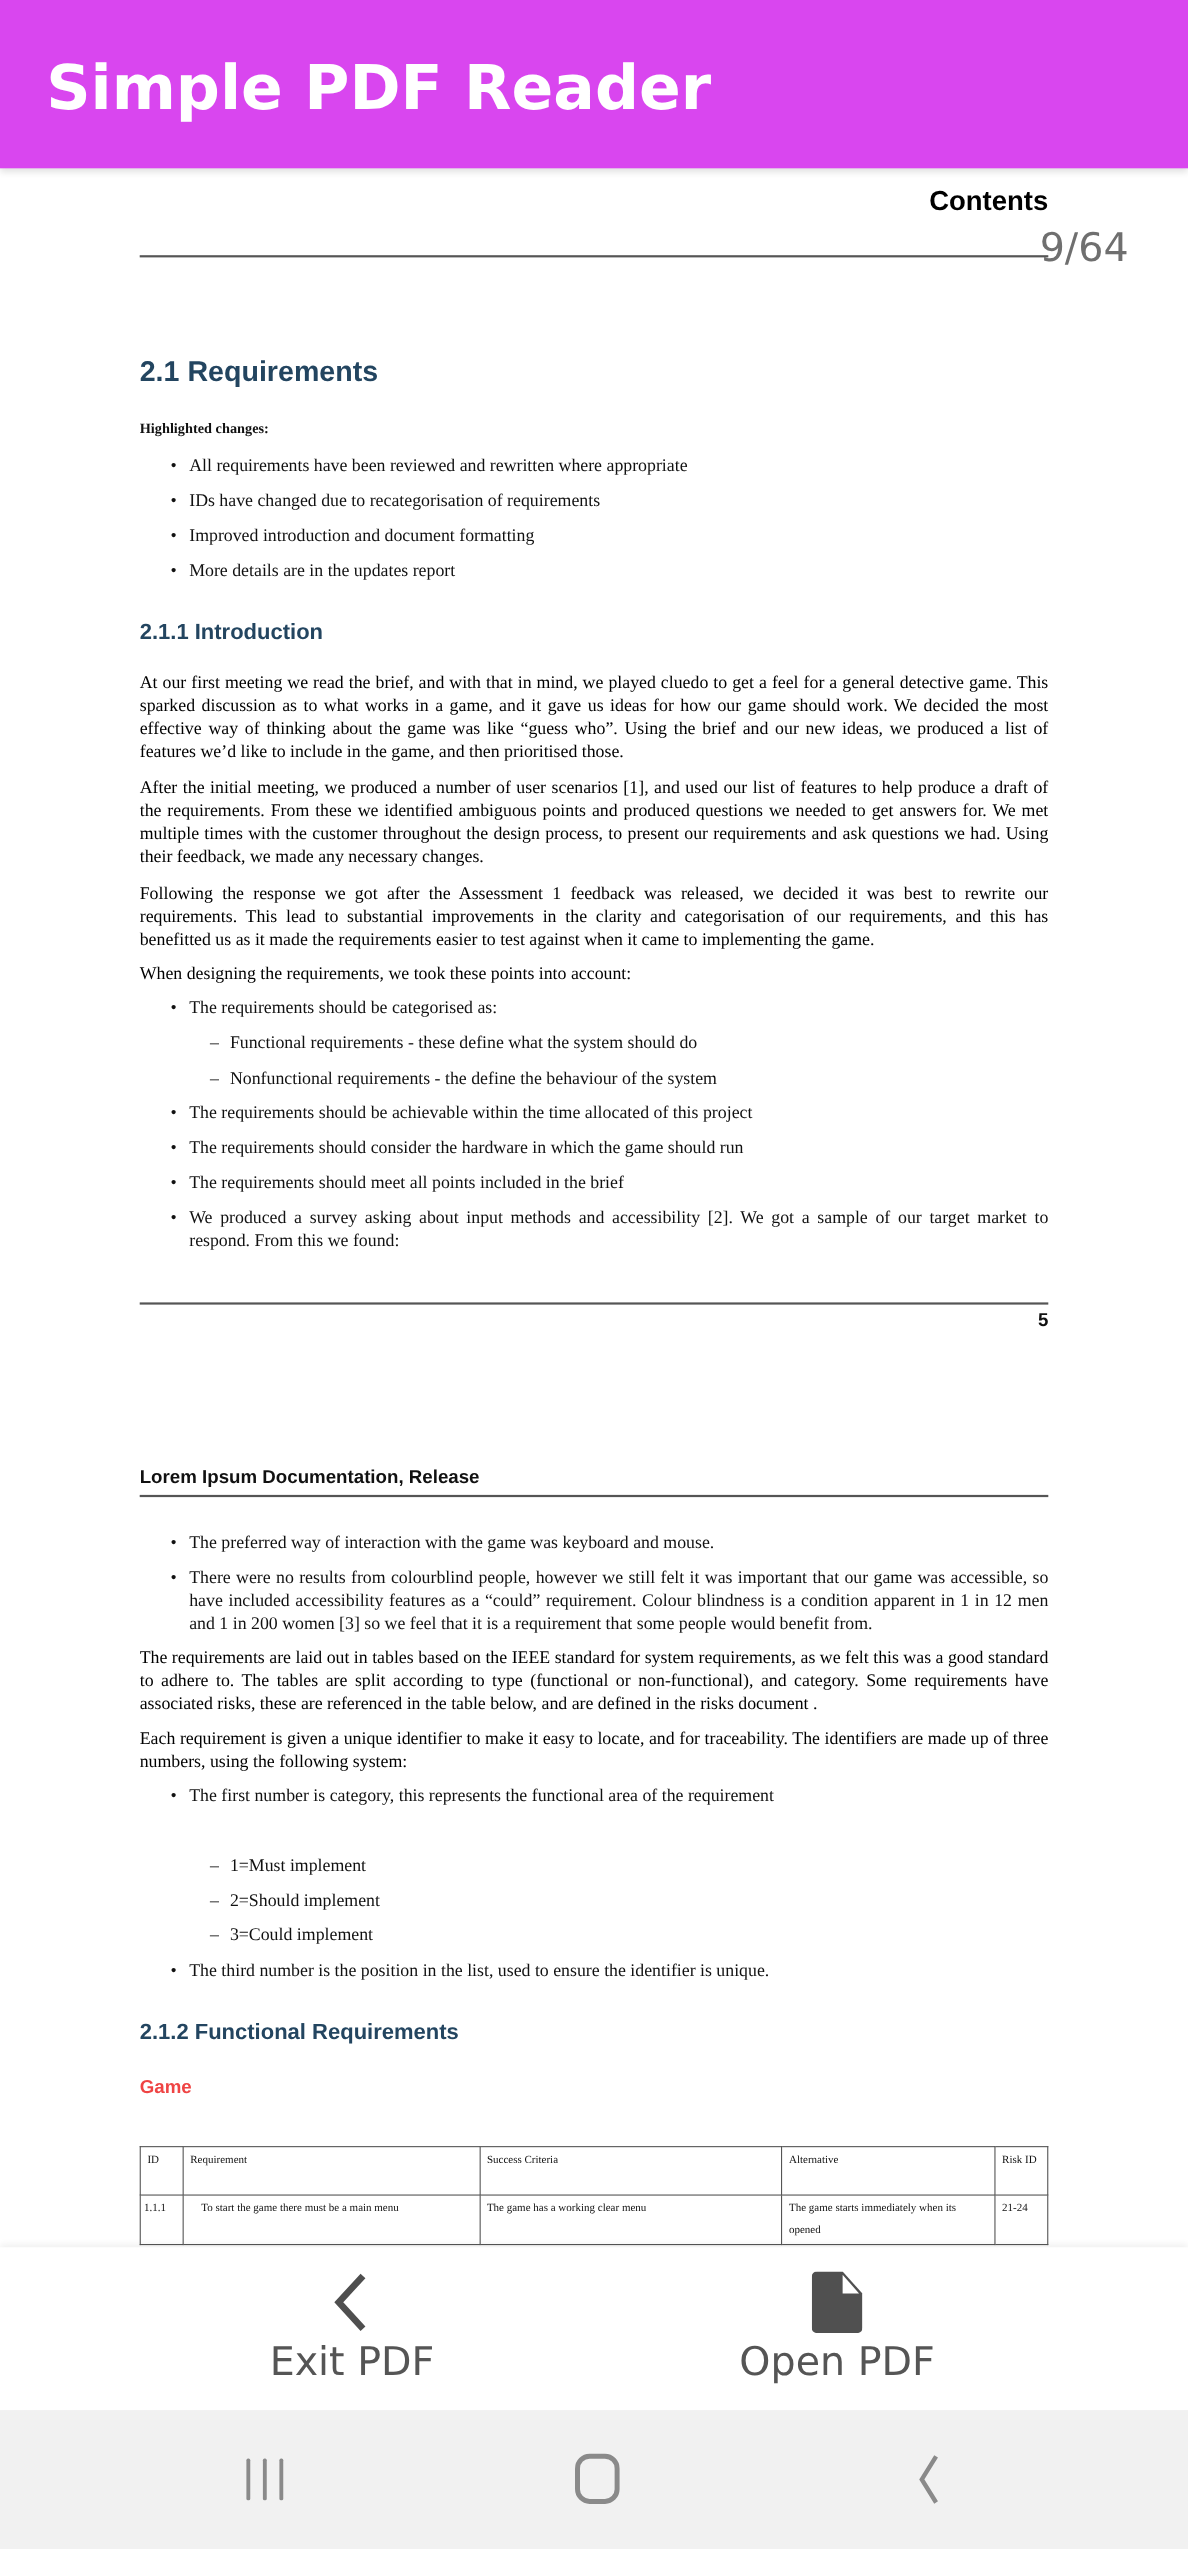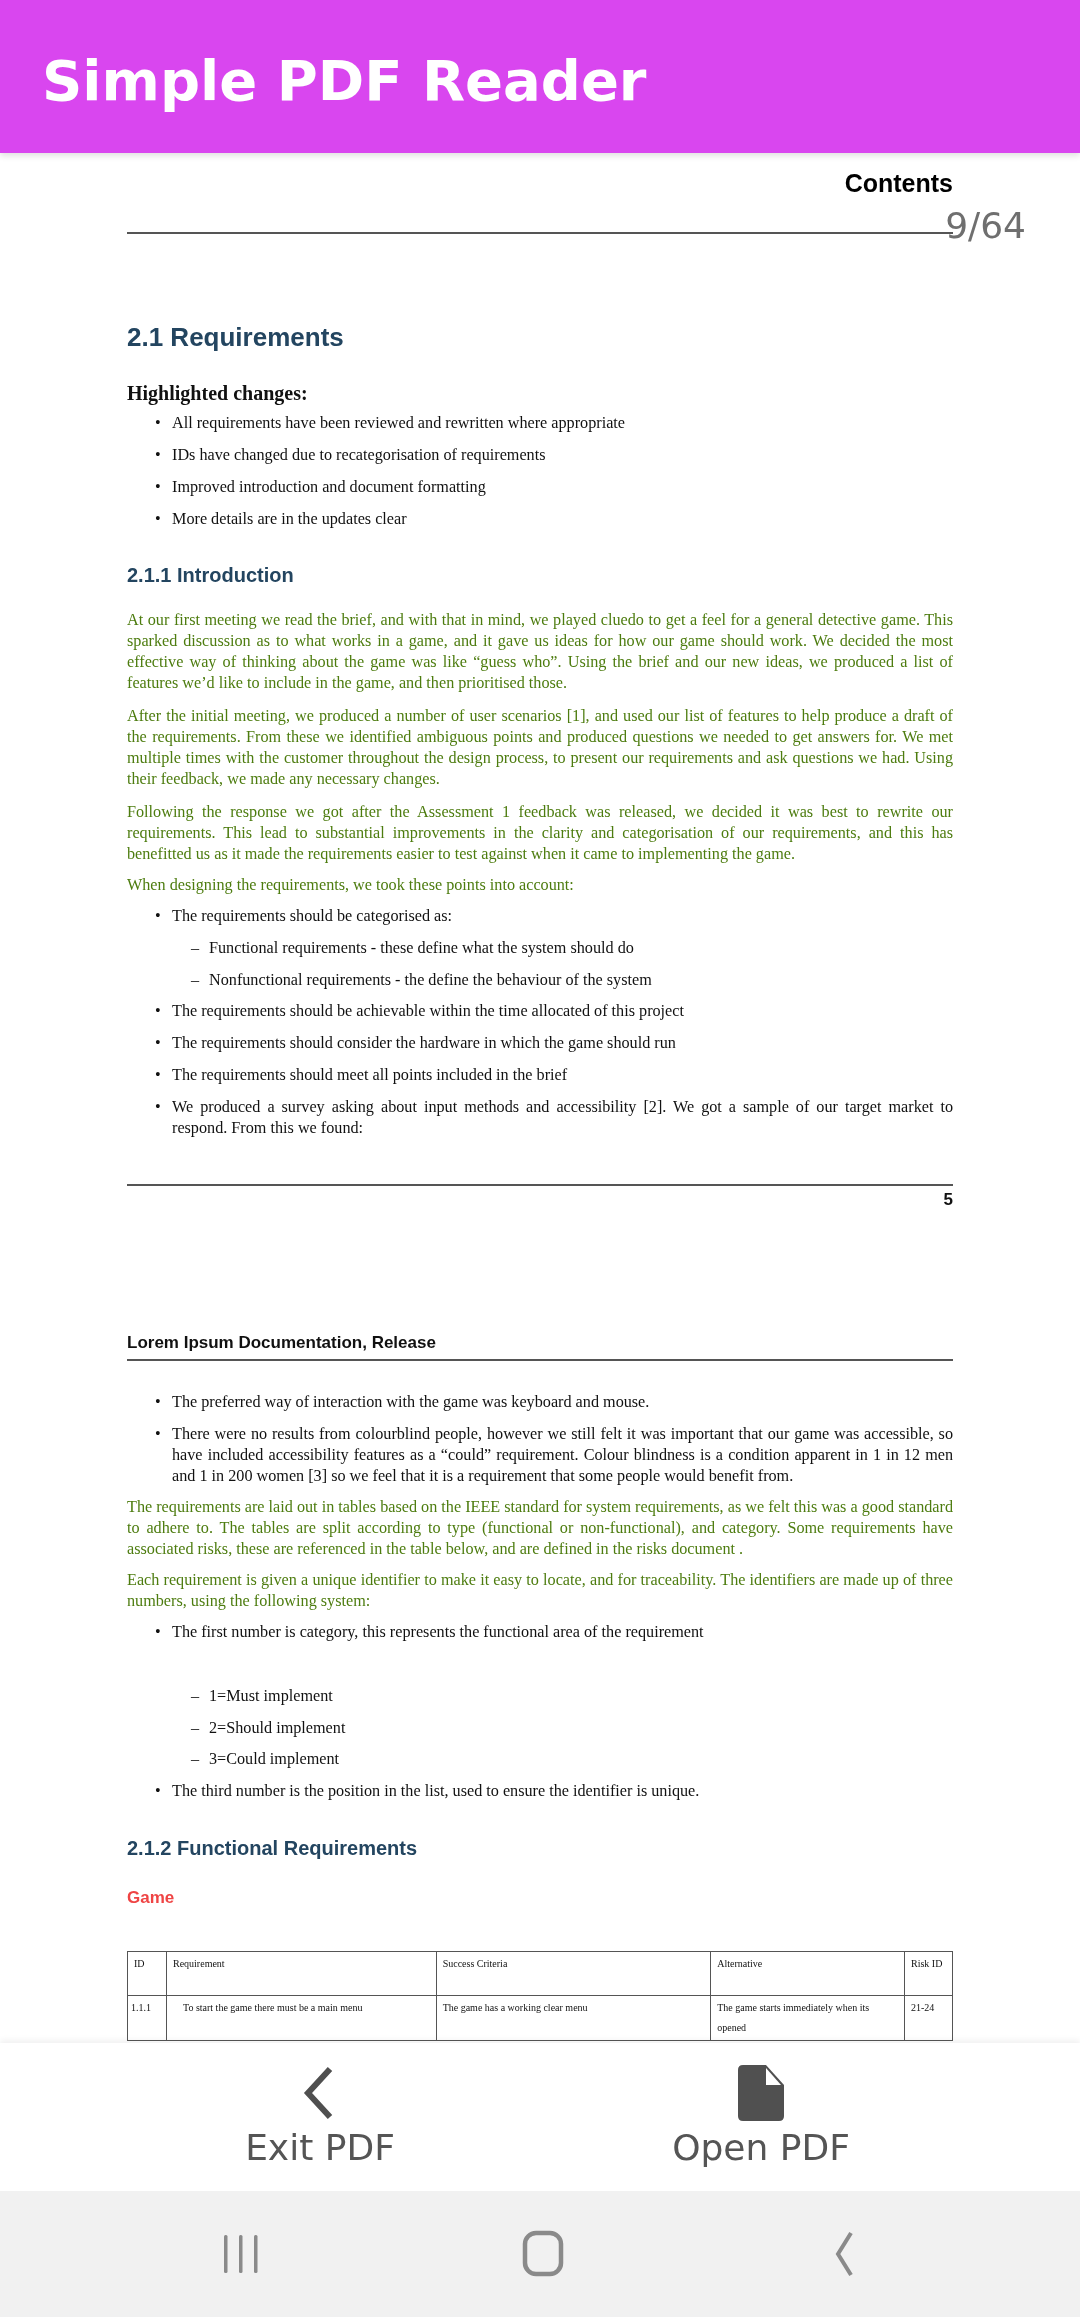--- a/index.html
+++ b/index.html
@@ -28,22 +28,22 @@
   .running-head-right {
     position: absolute; right: 0; top: 16px;
     font-family: "Liberation Sans", sans-serif; font-weight: bold; font-size: 25px; color: #000;
   }
   .rule { position: absolute; left: 0; width: 826px; height: 2px; background: #555; }
 
   .h2 { position: absolute; left: 0; font-family: Liberation Sans, sans-serif; font-weight: bold; font-size: 26px; color: #234560; }
   .h3 { position: absolute; left: 0; font-family: "Liberation Sans", sans-serif; font-weight: bold; font-size: 20px; color: #234560; }
   .h4 { position: absolute; left: 0; font-family: "Liberation Sans", sans-serif; font-weight: bold; font-size: 17px; color: #ef4444; }
 
-  .para { position: absolute; left: 0; width: 826px; font-size: 16.2px; line-height: 21px; text-align: justify; color: #4d7c0f; }
-  .bold-label { position: absolute; left: 0; font-size: 20px; font-weight: bold; }
+  .para { position: absolute; left: 0; width: 826px; font-size: 16.2px; line-height: 21px; text-align: justify; color: #000000; }
+  .bold-label { position: absolute; left: 0; font-size: 13px; font-weight: bold; }
 
   .bullet { position: absolute; left: 28px; width: 798px; font-size: 16.2px; line-height: 21px; padding-left: 17px; text-align: justify; }
   .bullet::before { content: "•"; position: absolute; left: 0; top: 0; }
   .dash { position: absolute; left: 64px; width: 760px; font-size: 16.2px; line-height: 21px; padding-left: 18px; }
   .dash::before { content: "–"; position: absolute; left: 0; top: 0; }
 
   .page-num { position: absolute; right: 0; font-family: "Liberation Sans", sans-serif; font-weight: bold; font-size: 17px; }
   .running-head-left { position: absolute; left: 0; font-family: "Liberation Sans", sans-serif; font-weight: bold; font-size: 17px; }
 
   table.req { position: absolute; left: 0; width: 826px; border-collapse: collapse; font-size: 10px; line-height: 20px; }
@@ -73,21 +73,21 @@
   <div class="pdf" style="top:0; height:1080px;">
     <div class="running-head-right">Contents</div>
     <div class="rule" style="top:79px;"></div>
 
     <div class="h2" style="top:169px;">2.1  Requirements</div>
     <div class="bold-label" style="top:229px;">Highlighted changes:</div>
 
     <div class="bullet" style="top:260px;">All requirements have been reviewed and rewritten where appropriate</div>
     <div class="bullet" style="top:292px;">IDs have changed due to recategorisation of requirements</div>
     <div class="bullet" style="top:324px;">Improved introduction and document formatting</div>
-    <div class="bullet" style="top:356px;">More details are in the updates clear</div>
+    <div class="bullet" style="top:356px;">More details are in the updates report</div>
 
     <div class="h3" style="top:411px;">2.1.1  Introduction</div>
 
     <div class="para" style="top:457px;">At our first meeting we read the brief, and with that in mind, we played cluedo to get a feel for a general detective game. This sparked discussion as to what works in a game, and it gave us ideas for how our game should work. We decided the most effective way of thinking about the game was like “guess who”. Using the brief and our new ideas, we produced a list of features we’d like to include in the game, and then prioritised those.</div>
     <div class="para" style="top:553px;">After the initial meeting, we produced a number of user scenarios [1], and used our list of features to help produce a draft of the requirements.  From these we identified ambiguous points and produced questions we needed to get answers for. We met multiple times with the customer throughout the design process, to present our requirements and ask questions we had. Using their feedback, we made any necessary changes.</div>
     <div class="para" style="top:649px;">Following the response we got after the Assessment 1 feedback was released, we decided it was best to rewrite our requirements. This lead to substantial improvements in the clarity and categorisation of our requirements, and this has benefitted us as it made the requirements easier to test against when it came to implementing the game.</div>
     <div class="para" style="top:722px;">When designing the requirements, we took these points into account:</div>
 
     <div class="bullet" style="top:753px;">The requirements should be categorised as:</div>
     <div class="dash" style="top:785px;">Functional requirements - these define what the system should do</div>

